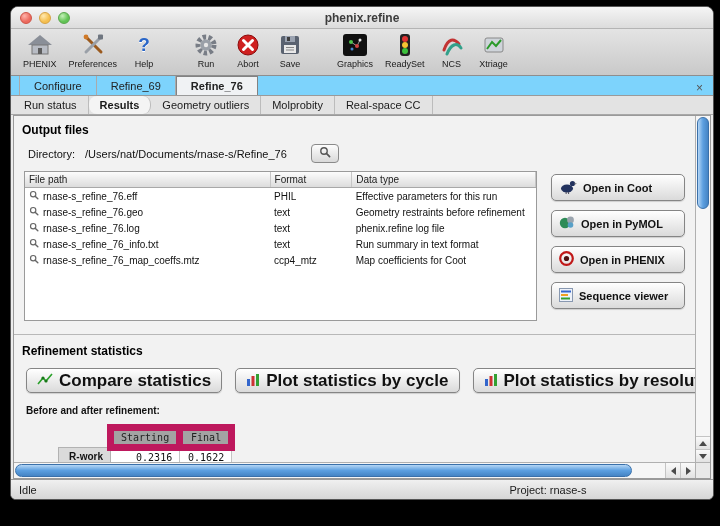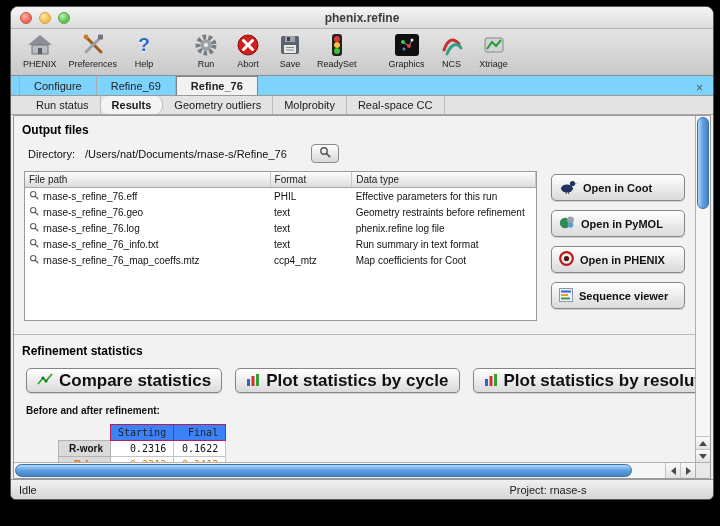--- a/index.html
+++ b/index.html
@@ -53,21 +53,21 @@
   .tab.active {
     background:#f0f2f4; font-weight:bold; border:1px solid #828282; border-bottom:none;
     height:19px;
   }
   .tab-spacer { flex:1; }
   .tab-close { padding:0 10px; color:#555; font-size:12px; }
 
   
   .subtabrow {
     flex:0 0 19px; background:#e3e3e3; border-bottom:1px solid #a8a8a8;
-    display:flex; align-items:stretch; font-size:11px; padding-left:14px;
+    display:flex; align-items:stretch; font-size:11px; padding-left:2px;
   }
   .subtab { padding:2px 11px; color:#1a1a1a; border-right:1px solid #bcbcbc; display:flex; align-items:center; }
   .subtab.active { font-weight:bold; background:#f4f4f4;border-radius:8px; }
 
   
   .content-outer {
     flex:1; margin:0 2px; border:1px solid #9a9a9a; background:#f2f2f2;
     display:flex; flex-direction:column; min-height:0;
   }
   .content-row { flex:1; display:flex; min-height:0; }
@@ -112,21 +112,21 @@
     background:linear-gradient(#ffffff,#dadada);
     display:flex; align-items:center; gap:6px; padding:0 10px;
     font-size:17px; font-weight:bold; color:#111; white-space:nowrap;
     box-shadow:0 1px 1px rgba(0,0,0,0.15);
   }
   .stats-caption { font-size:10px; font-weight:bold; color:#111; margin:2px 0 8px 4px; }
 
   table.stats { border-collapse:collapse; margin-left:36px; font-size:10px; }
   table.stats th, table.stats td { padding:1px 7px; text-align:right; height:16px; }
   table.stats th {
-    background:#3b82f6; border:1px solid #be185d; font-weight:normal; color:#222;
+    background:#a3a3a3; border:7px solid #be185d; font-weight:normal; color:#222;
     font-family:"DejaVu Sans Mono", monospace;
   }
   table.stats td.rowlabel { background:#dadada; border:1px solid #b2b2b2; font-weight:bold; color:#111; min-width:52px; }
   table.stats td.val { background:#fff; border:1px solid #c4c4c4; font-family:"DejaVu Sans Mono", monospace; min-width:52px; color:#111; }
   .orange { color:#e67300 !important; }
   table.stats th.blank { background:transparent; border:none; }
 
   
   .vscroll { flex:0 0 15px; border-left:1px solid #b0b0b0; background:#f6f6f6; display:flex; flex-direction:column; }
   .v-track { flex:1; position:relative; }
@@ -224,46 +224,46 @@
         <svg width="22" height="22" viewBox="0 0 22 22">
             <rect x="2" y="2" width="18" height="18" rx="2" fill="#5a6270"></rect>
             <rect x="6" y="2" width="10" height="6" fill="#9aa2b0"></rect>
             <rect x="8" y="3" width="3" height="4" fill="#3d3d3d"></rect>
             <rect x="5" y="11" width="12" height="8" fill="#e8e8e8"></rect>
             <line x1="7" y1="13.5" x2="15" y2="13.5" stroke="#888"></line>
             <line x1="7" y1="16" x2="15" y2="16" stroke="#888"></line>
           </svg>
       </span>
       <span class="tb-label">Save</span>
-    </div>
-    <div class="tb-item">
-      <span class="tb-icon">
-        <svg width="14" height="24" viewBox="0 0 14 24">
-            <rect x="2" y="1" width="10" height="22" rx="3" fill="#222"></rect>
-            <circle cx="7" cy="6" r="3" fill="#e03333"></circle>
-            <circle cx="7" cy="12" r="3" fill="#f5c country=433"></circle>
-            <circle cx="7" cy="12" r="3" fill="#f5c333"></circle>
-            <circle cx="7" cy="18" r="3" fill="#3cc13c"></circle>
-          </svg>
-      </span>
-      <span class="tb-label">ReadySet</span>
     </div>
     <div class="tb-item group-gap">
       <span class="tb-icon">
         <svg width="24" height="22" viewBox="0 0 24 22">
             <rect width="24" height="22" rx="3" fill="#101010"></rect>
             <line x1="8" y1="8" x2="14" y2="12" stroke="#9a9a9a"></line>
             <line x1="14" y1="12" x2="17" y2="6" stroke="#9a9a9a"></line>
             <circle cx="8" cy="8" r="2" fill="#4cc44c"></circle>
             <circle cx="14" cy="12" r="2" fill="#d04444"></circle>
             <circle cx="17" cy="6" r="1.5" fill="#e8e8e8"></circle>
             <circle cx="9" cy="15" r="1.5" fill="#4888d0"></circle>
           </svg>
       </span>
       <span class="tb-label">Graphics</span>
+    </div>
+    <div class="tb-item">
+      <span class="tb-icon">
+        <svg width="14" height="24" viewBox="0 0 14 24">
+            <rect x="2" y="1" width="10" height="22" rx="3" fill="#222"></rect>
+            <circle cx="7" cy="6" r="3" fill="#e03333"></circle>
+            <circle cx="7" cy="12" r="3" fill="#f5c country=433"></circle>
+            <circle cx="7" cy="12" r="3" fill="#f5c333"></circle>
+            <circle cx="7" cy="18" r="3" fill="#3cc13c"></circle>
+          </svg>
+      </span>
+      <span class="tb-label">ReadySet</span>
     </div>
     <div class="tb-item">
       <span class="tb-icon">
         <svg width="24" height="22" viewBox="0 0 24 22">
             <path d="M4 16 C8 4, 14 4, 19 10" fill="none" stroke="#c23333" stroke-width="3" stroke-linecap="round"></path>
             <path d="M7 20 C11 10, 17 8, 21 14" fill="none" stroke="#33a08a" stroke-width="3" stroke-linecap="round"></path>
           </svg>
       </span>
       <span class="tb-label">NCS</span>
     </div>

